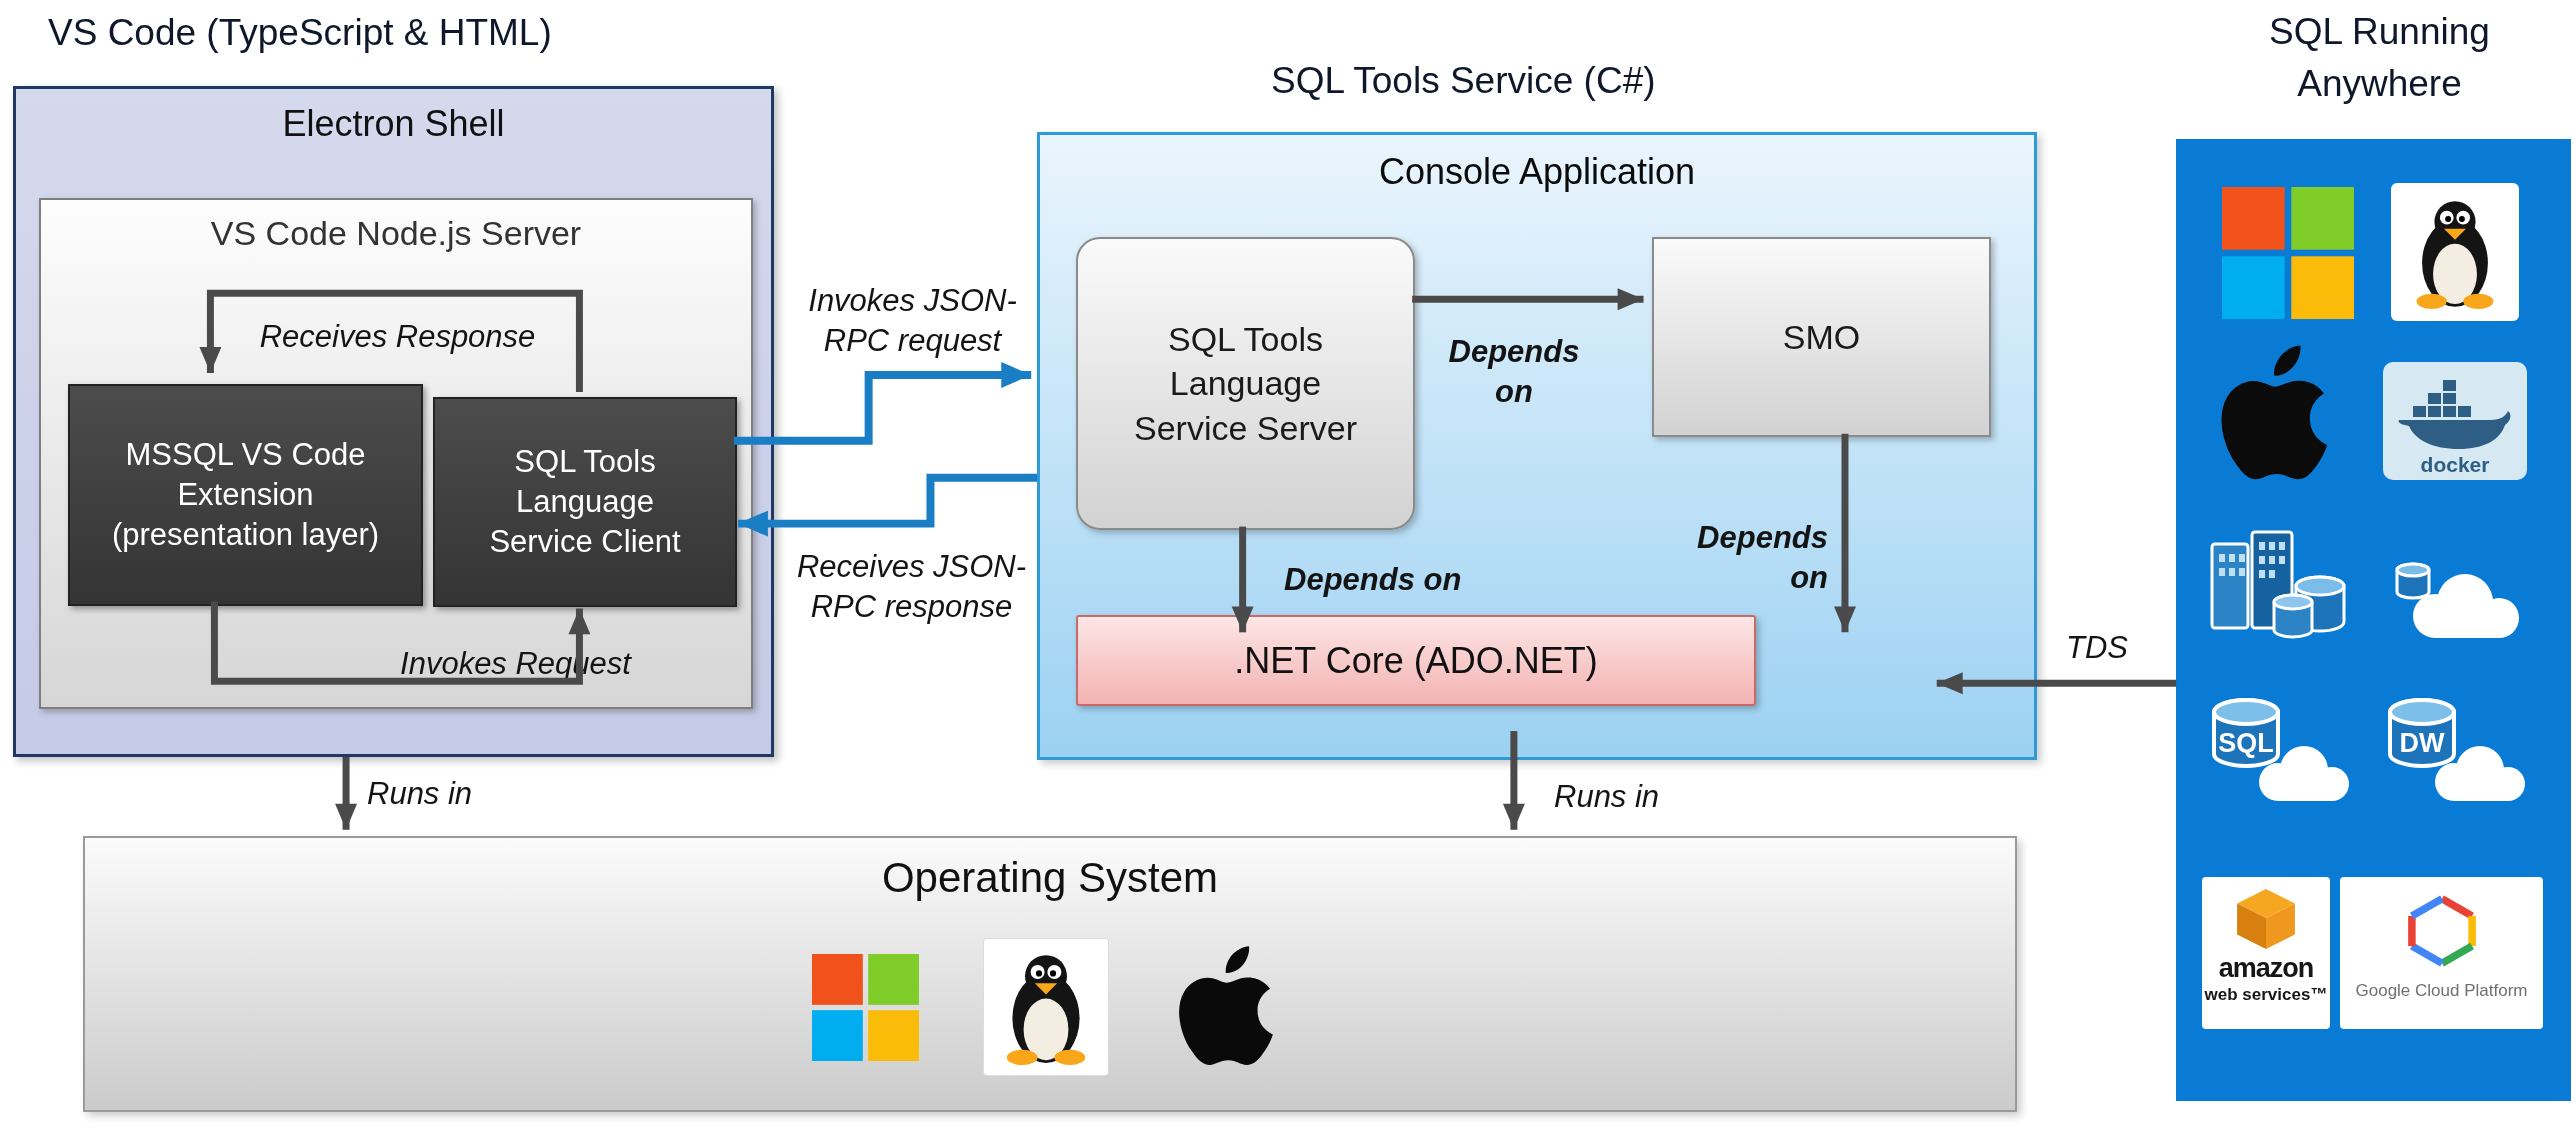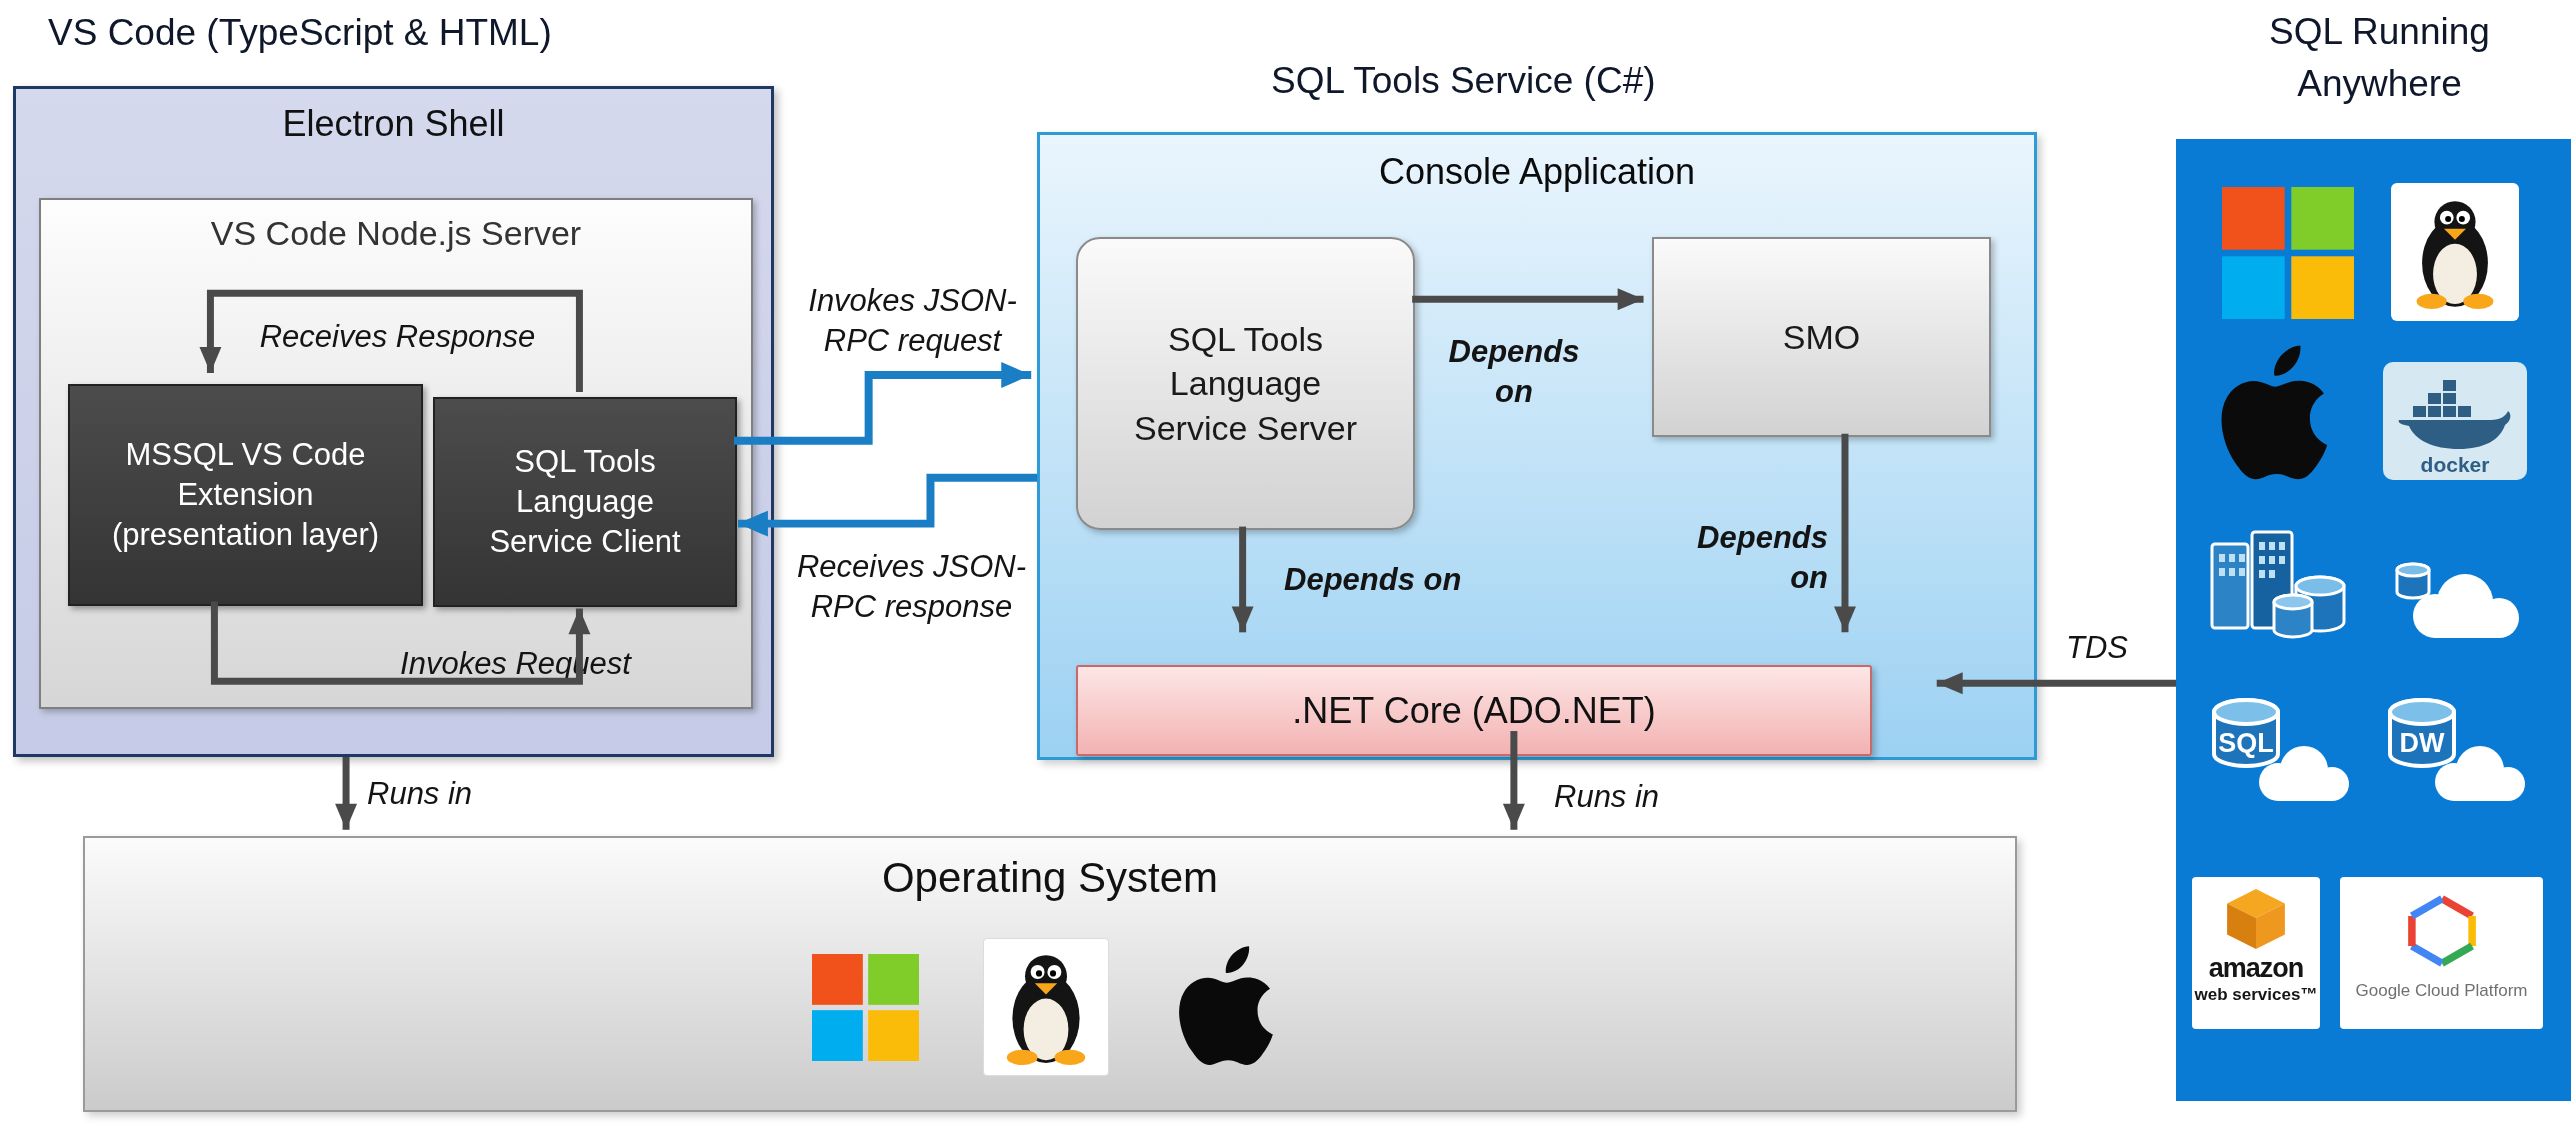--- a/index.html
+++ b/index.html
@@ -29,21 +29,21 @@
   .console { position: absolute; left: 1037px; top: 132px; width: 1000px; height: 628px;
     background: linear-gradient(180deg,#eaf5fd 0%,#c7e5f8 45%,#9cd1f2 100%);
     border: 3px solid #2e9bd6; box-shadow: 4px 4px 8px rgba(0,0,0,.2); }
   .console-title { text-align: center; font-size: 36px; color: #0b0b0b; margin-top: 16px; }
   .graybox { position: absolute; background: linear-gradient(180deg,#fafafa,#d2d2d2);
     border: 2px solid #8a8a8a; display: flex; align-items: center; justify-content: center;
     text-align: center; font-size: 34px; color: #1a1a1a; line-height: 1.3;
     box-shadow: 3px 3px 6px rgba(0,0,0,.25); }
   .server-box { left: 36px; top: 102px; width: 339px; height: 293px; padding: 0 48px; border-radius: 24px; }
   .smo-box { left: 612px; top: 102px; width: 339px; height: 200px; }
-  .netcore { position: absolute; left: 36px; top: 530px; width: 796px; height: 91px;
+  .netcore { position: absolute; left: 36px; top: 480px; width: 680px; height: 91px;
     background: linear-gradient(180deg,#fde6e6,#f3b2b2); border: 2px solid #c96a6a;
     border-radius: 3px; display: flex; align-items: center; justify-content: center;
     font-size: 36px; color: #111; box-shadow: 3px 3px 6px rgba(0,0,0,.25); }
 
   
   .os { position: absolute; left: 83px; top: 836px; width: 1934px; height: 276px;
     background: linear-gradient(180deg,#fbfbfb,#cbcbcb); border: 2px solid #9a9a9a;
     box-shadow: 4px 4px 8px rgba(0,0,0,.2); }
   .os-title { text-align: center; font-size: 42px; color: #111; margin-top: 16px; }
   .os-icons { position: absolute; left: 0; right: 0; top: 94px; height: 150px;
@@ -229,21 +229,21 @@
       <path d="M14,26 a32,12 0 0 1 64,0 v42 a32,12 0 0 1 -64,0 z" fill="#1e74ba" stroke="#fff" stroke-width="4"></path>
       <ellipse cx="46" cy="26" rx="32" ry="12" fill="#7cc0ea" stroke="#fff" stroke-width="4"></ellipse>
       <text x="46" y="66" text-anchor="middle" font-size="27" font-weight="bold" fill="#fff">DW</text>
       <g fill="#fff">
         <circle cx="78" cy="96" r="19"></circle>
         <circle cx="104" cy="84" r="24"></circle>
         <circle cx="132" cy="98" r="17"></circle>
         <rect x="78" y="92" width="54" height="23"></rect>
       </g>
     </svg>
-    <div class="abs white-card" style="left:16px; top:738px; width:128px; height:152px;">
+    <div class="abs white-card" style="left:26px; top:738px; width:128px; height:152px;">
       <svg width="64" height="64" viewBox="0 0 60 62" style="margin-top:10px;">
         <polygon points="30,2 58,16 30,30 2,16" fill="#f6a721"></polygon>
         <polygon points="2,16 30,30 30,60 2,46" fill="#d77f0f"></polygon>
         <polygon points="58,16 30,30 30,60 58,46" fill="#ef9820"></polygon>
       </svg>
       <div class="aws-name">amazon</div>
       <div class="aws-sub">web services™</div>
     </div>
     <div class="abs white-card" style="left:164px; top:738px; width:203px; height:152px;">
       <svg width="86" height="80" viewBox="0 0 80 72" style="margin-top:14px;">

